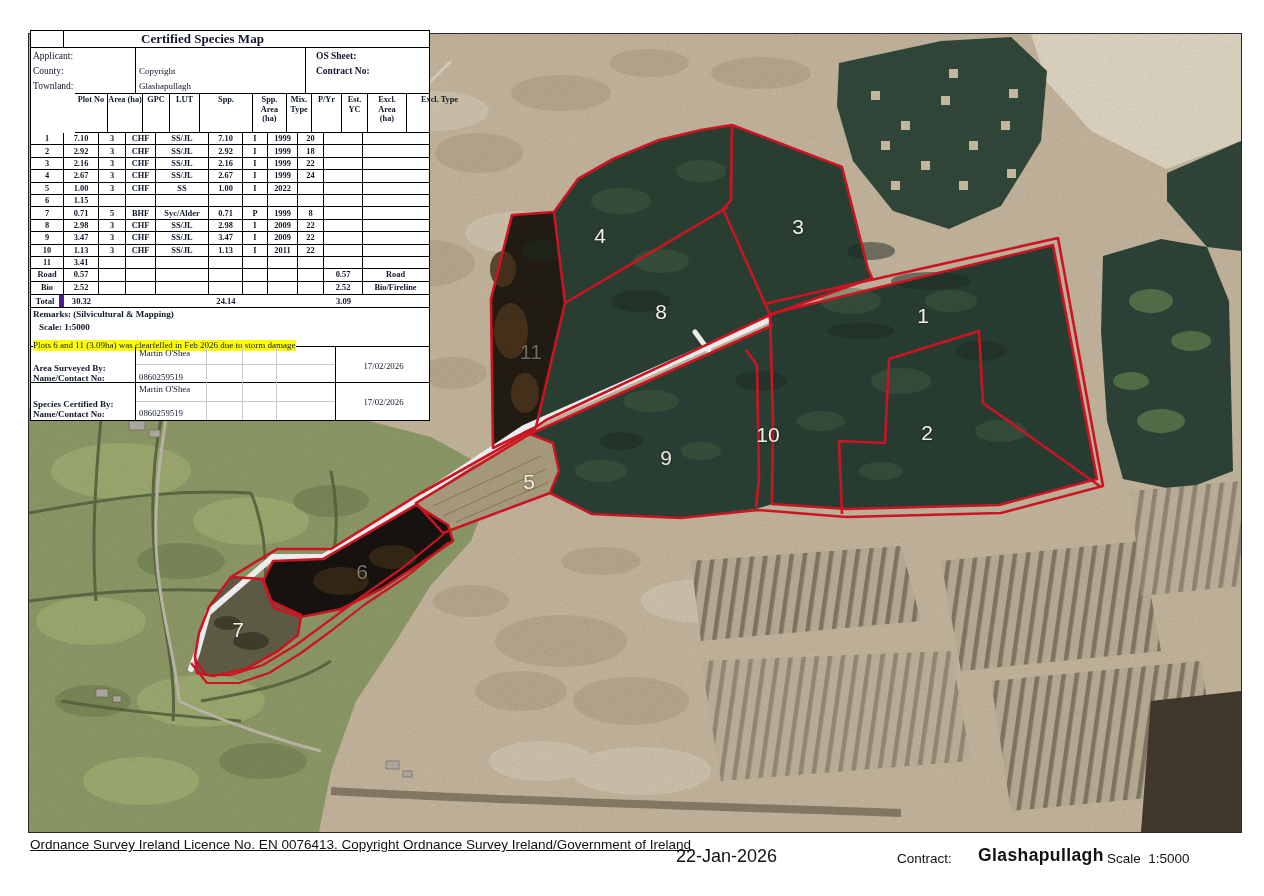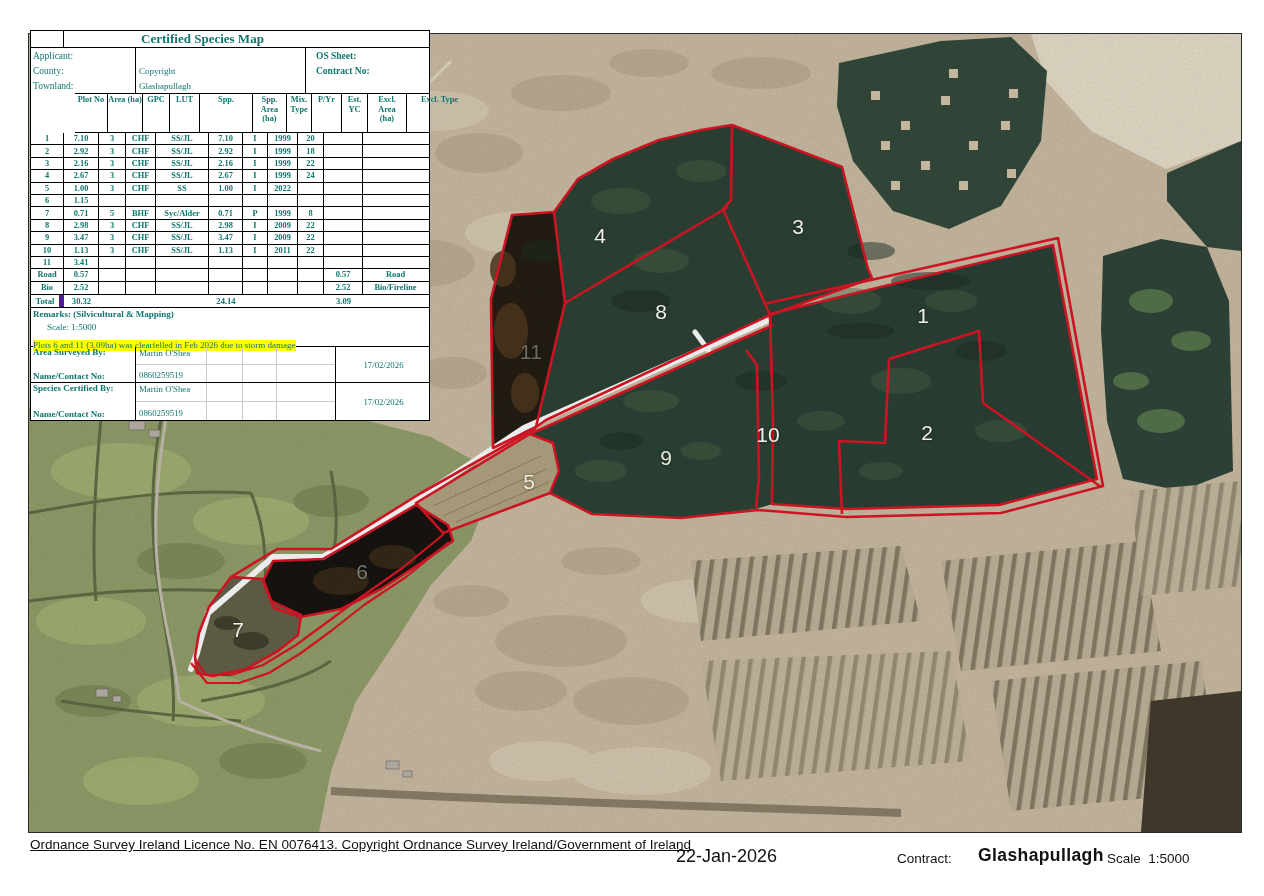--- a/index.html
+++ b/index.html
@@ -7,21 +7,21 @@
         font-family:"Liberation Sans",sans-serif;}
   
   .map{position:absolute;left:28px;top:33px;width:1212px;height:798px;
        border:1px solid #2a2a2a;background:#ccbda4;}
   .map svg{display:block;width:100%;height:100%;}
   .plot-label{position:absolute;transform:translate(-50%,-50%);
       font-family:"Liberation Sans",sans-serif;font-size:21px;
       text-shadow:0 0 3px rgba(0,0,0,.55);pointer-events:none;white-space:nowrap;}
   
   .sheet{position:absolute;left:30px;top:30px;width:400px;background:#fff;
-         border:1.6px solid #000;font-family:"Liberation Serif",serif;color:#0f766e;
+         border:1.6px solid #000;font-family:"Liberation Serif",serif;color:#0f172a;
          box-sizing:border-box;}
   .sheet *{box-sizing:border-box;}
   .t-title{display:flex;height:17px;border-bottom:1.4px solid #000;align-items:center;}
   .t-title .stub{width:33px;height:100%;border-right:1px solid #000;}
   .t-title .ttl{flex:1;text-align:center;padding-right:88px;font-weight:bold;font-size:13px;}
   .t-info{display:grid;grid-template-columns:105px 170px 122px;height:15px;align-items:center;}
   .t-info .lab{font-weight:normal;font-size:9.5px;padding-left:2px;height:100%;
                border-right:1px solid #000;display:flex;align-items:center;}
   .t-info .val{font-size:9px;padding-left:3px;height:100%;border-right:1px solid #000;
                display:flex;align-items:center;}
@@ -35,27 +35,27 @@
   .thead div:last-child,.trow div:last-child{border-right:none;}
   .trow{height:12.4px;border-bottom:1px solid #000;}
   .trow div{font-weight:bold;font-size:8.4px;text-align:center;border-right:1px solid #000;
             display:flex;align-items:center;justify-content:center;overflow:hidden;}
   .trow:last-of-type{border-bottom:none;}
   .tot{height:14px;border-top:1.4px solid #000;border-bottom:1.4px solid #000;
        grid-template-columns:33px 35px 110px 34px 81px 39px 65px;}
   .tot div{font-weight:bold;font-size:8.6px;display:flex;align-items:center;justify-content:center;}
   .tot .c1{border-right:5px solid #4c1d95;}
   .remarks{font-weight:bold;font-size:9px;height:14px;padding:1px 0 0 2px;}
-  .scaleln{font-size:9px;height:12px;padding-left:16px;}
+  .scaleln{font-size:9px;height:12px;padding-left:8px;font-weight:bold;}
   .hl{height:13px;border-bottom:1.4px solid #000;padding-left:2px;}
   .hl span{background:#ffff00;font-size:9px;display:inline-block;line-height:11px;}
   .sig{display:grid;grid-template-columns:105px 200px 95px;position:relative;}
   .sig.first{height:36px;border-bottom:1.6px solid #000;}
   .sig.second{height:37px;}
-  .sig .lcell{border-right:1.4px solid #000;padding:1px 0 1px 2px;display:flex;
+  .sig .lcell{border-right:1.4px solid #000;padding:17px 0 1px 2px;display:flex;
               flex-direction:column;justify-content:space-between;}
   .sig .lcell div{font-weight:bold;font-size:9px;line-height:1.05;}
   .sig .mcell{position:relative;border-right:1px solid #000;padding:1px 0 2px 3px;
               display:flex;flex-direction:column;justify-content:space-between;}
   .sig .mcell div{font-size:8.8px;}
   .sig .dcell{display:flex;align-items:center;justify-content:center;font-size:8.8px;}
   .fline{position:absolute;background:#c9c9c9;}
   
   .attrib{position:absolute;left:30px;top:834px;font-size:13.5px;color:#111;
           line-height:21px;white-space:nowrap;text-decoration:underline;}

